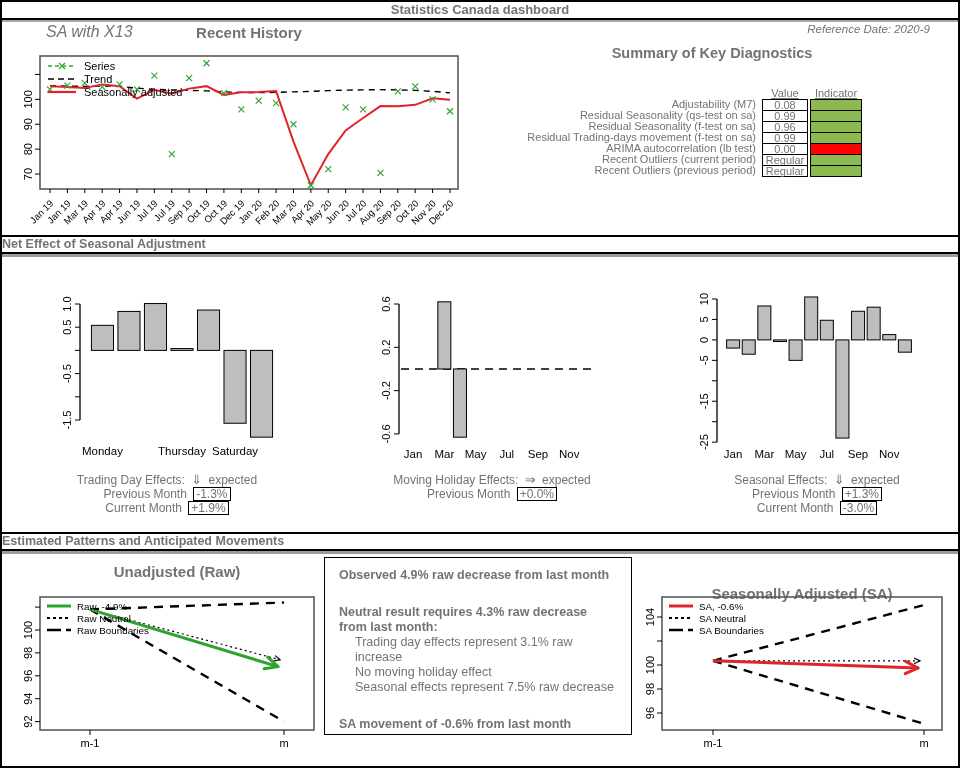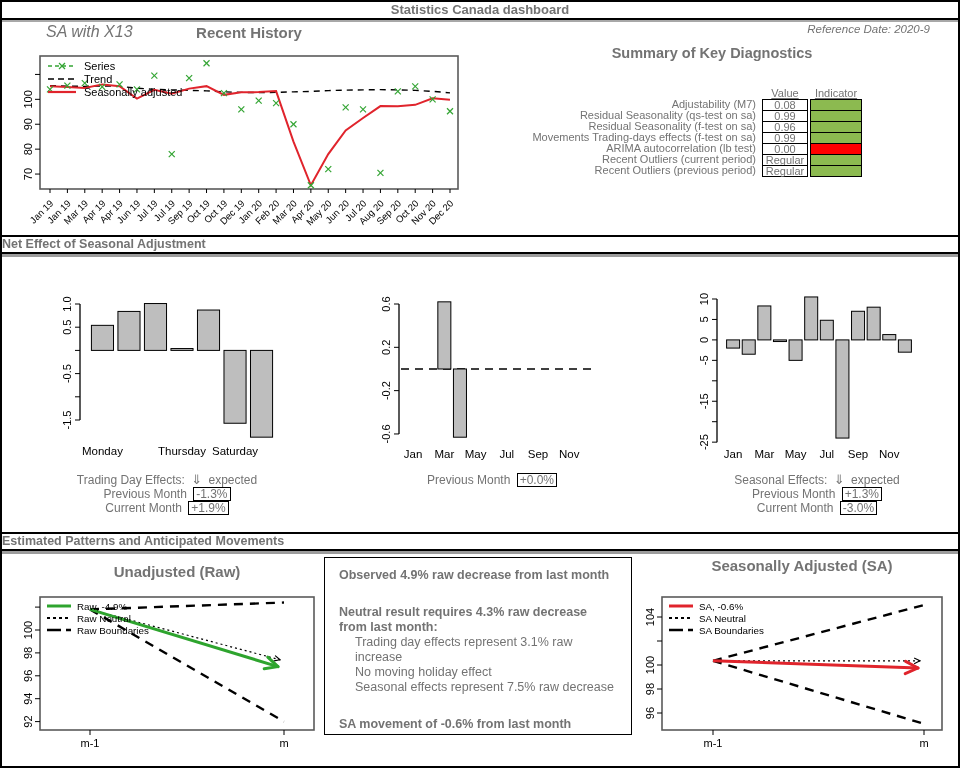--- a/index.html
+++ b/index.html
@@ -179,21 +179,21 @@
           <div class="dc-label">Residual Seasonality (qs-test on sa)</div>
           <div class="dc-val">0.99</div>
           <div class="dc-ind" style="background: rgb(140, 186, 80);"></div>
         </div>
         <div class="diag-row">
           <div class="dc-label">Residual Seasonality (f-test on sa)</div>
           <div class="dc-val">0.96</div>
           <div class="dc-ind" style="background: rgb(140, 186, 80);"></div>
         </div>
         <div class="diag-row">
-          <div class="dc-label">Movements Trading-days effects (f-test on sa)</div>
+          <div class="dc-label">Residual Trading-days movement (f-test on sa)</div>
           <div class="dc-val">0.99</div>
           <div class="dc-ind" style="background: rgb(140, 186, 80);"></div>
         </div>
         <div class="diag-row">
           <div class="dc-label">ARIMA autocorrelation (lb test)</div>
           <div class="dc-val">0.00</div>
           <div class="dc-ind" style="background: rgb(255, 0, 0);"></div>
         </div>
         <div class="diag-row">
           <div class="dc-label">Recent Outliers (current period)</div>
@@ -303,20 +303,25 @@
       <span class="vbox">-1.3%</span>
     </div>
     <div>
       <span>Current Month</span>
       <span class="vbox">+1.9%</span>
     </div>
   </div>
 
   <div class="abs caption" style="left:335px;width:310px;">
     <div>
+      <span>Moving Holiday Effects:</span>
+      <span class="cap-arrow">⇒</span>
+      <span>expected</span>
+    </div>
+    <div>
       <span>Previous Month</span>
       <span class="vbox">+0.0%</span>
     </div>
   </div>
 
   <div class="abs caption" style="left:660px;width:310px;">
     <div>
       <span>Seasonal Effects:</span>
       <span class="cap-arrow">⇓</span>
       <span>expected</span>
@@ -374,21 +379,21 @@
     <div class="sp22"></div>
     <div class="tp-b">Neutral result requires 4.3% raw decrease</div>
     <div class="tp-b">from last month:</div>
     <div class="tp-ind">Trading day effects represent 3.1% raw increase</div>
     <div class="tp-ind">No moving holiday effect</div>
     <div class="tp-ind">Seasonal effects represent 7.5% raw decrease</div>
     <div class="sp22"></div>
     <div class="tp-b">SA movement of -0.6% from last month</div>
   </div>
 
-  <div class="abs chart-title" style="left:660px;top:555px;width:280px;">Seasonally Adjusted (SA)</div>
+  <div class="abs chart-title" style="left:660px;top:583px;width:280px;">Seasonally Adjusted (SA)</div>
   <svg id="svg-sa" style="left:630px;top:547px;" width="330" height="221">
       <rect x="30" y="48" width="280" height="133" fill="none" stroke="#5a5a5a" stroke-width="1.6"></rect>
       <line x1="25" y1="68" x2="30" y2="68" stroke="#000"></line>
       <text x="22" y="68" fill="#000" font-size="11" text-anchor="middle" font-family="&quot;Liberation Sans&quot;,sans-serif" transform="rotate(-90 22 68)">104</text>
       <line x1="25" y1="92" x2="30" y2="92" stroke="#000"></line>
       <line x1="25" y1="116" x2="30" y2="116" stroke="#000"></line>
       <text x="22" y="116" fill="#000" font-size="11" text-anchor="middle" font-family="&quot;Liberation Sans&quot;,sans-serif" transform="rotate(-90 22 116)">100</text>
       <line x1="25" y1="140" x2="30" y2="140" stroke="#000"></line>
       <text x="22" y="140" fill="#000" font-size="11" text-anchor="middle" font-family="&quot;Liberation Sans&quot;,sans-serif" transform="rotate(-90 22 140)">98</text>
       <line x1="25" y1="164" x2="30" y2="164" stroke="#000"></line>

